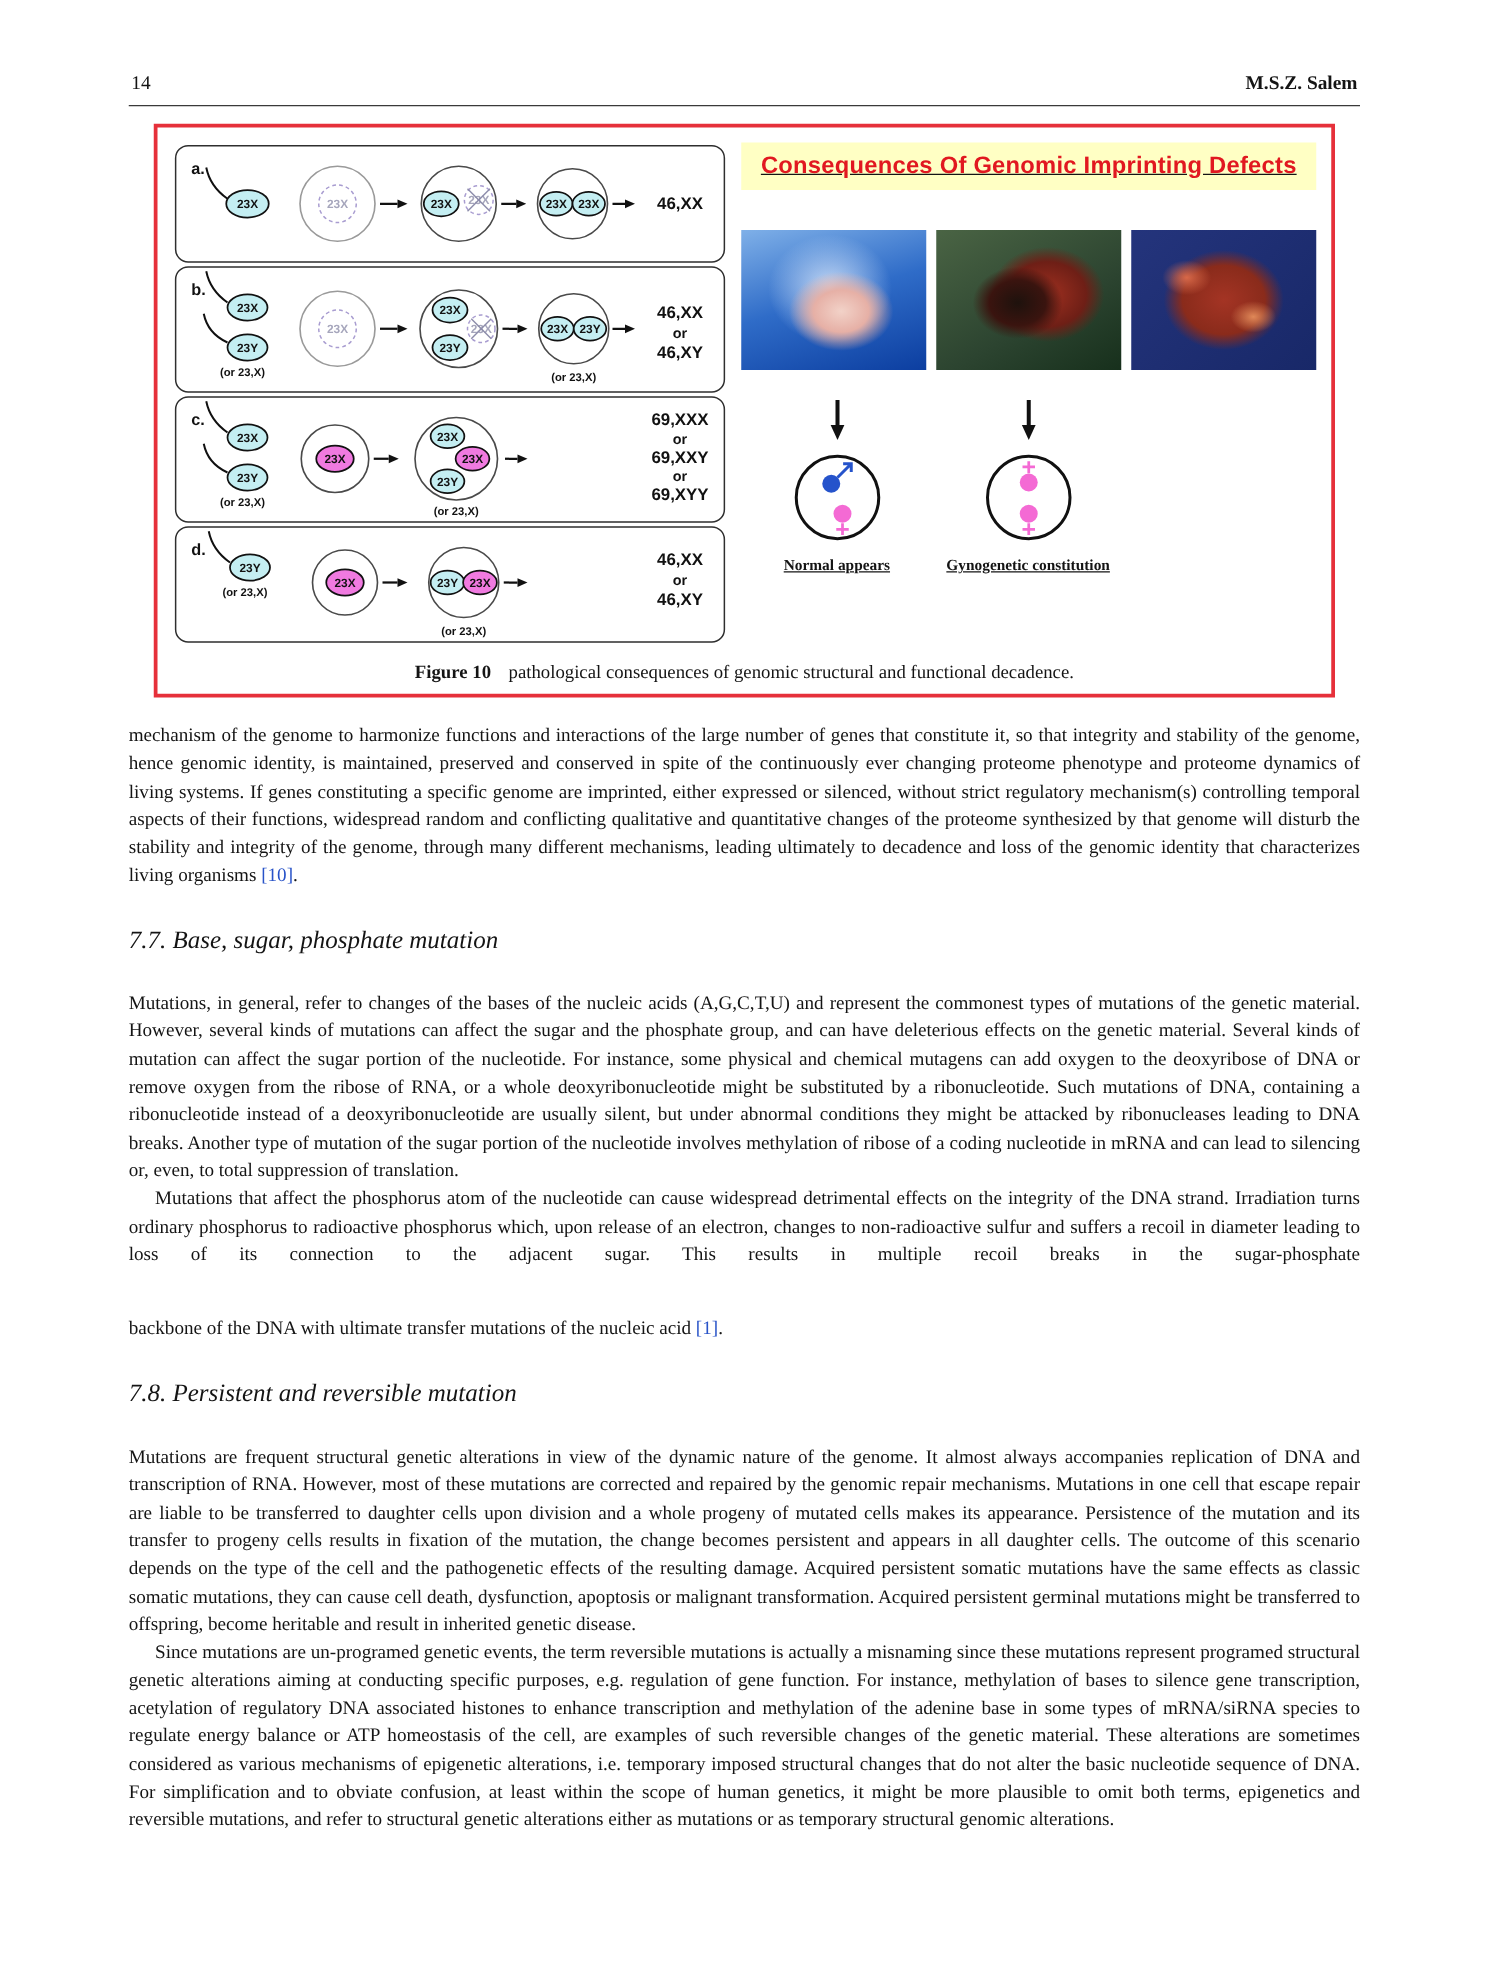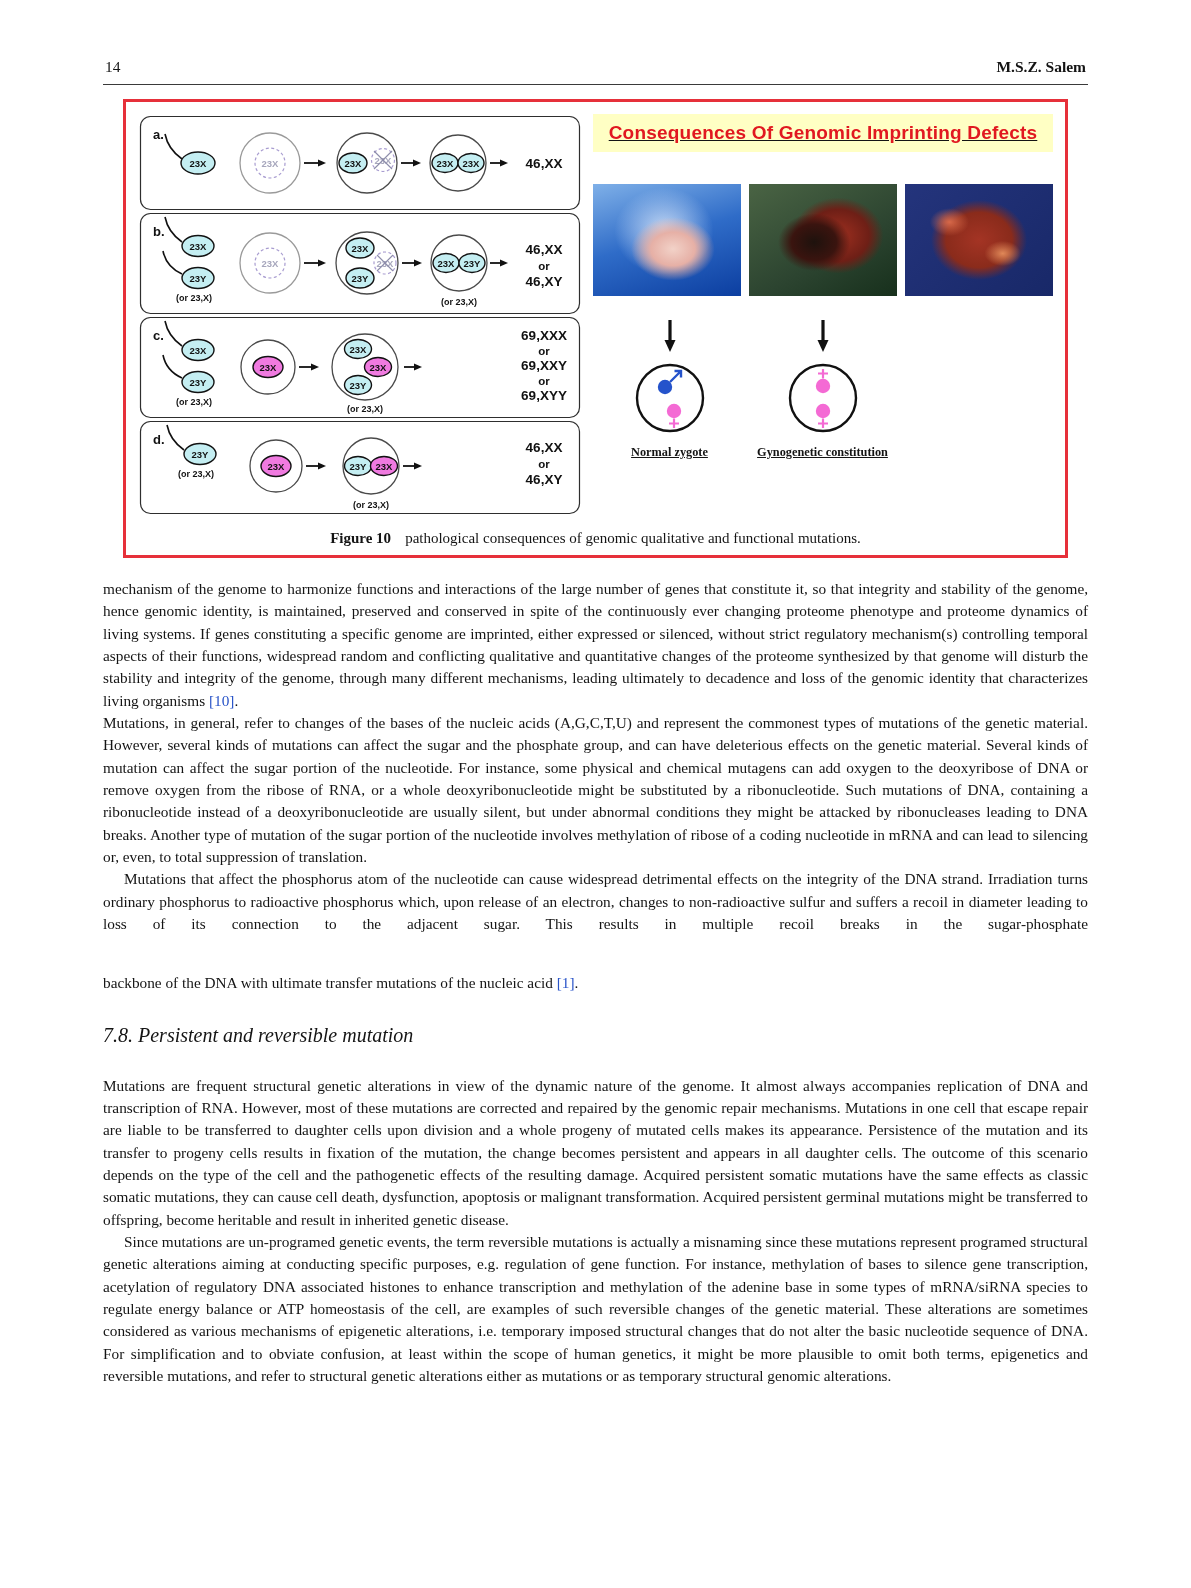--- a/index.html
+++ b/index.html
@@ -245,46 +245,47 @@
           <div class="zygote-col">
             <svg width="124" height="124" viewBox="0 0 124 124">
               <line x1="62" y1="2" x2="62" y2="24" stroke="#111" stroke-width="3.2"></line>
               <polygon points="56.5,22 67.5,22 62,34" fill="#111"></polygon>
               <circle cx="62" cy="80" r="33" fill="#fff" stroke="#111" stroke-width="2.4"></circle>
               <circle cx="57" cy="69" r="7.2" fill="#2553cb"></circle>
               <path d="M62,64 L73,53 M66.5,53 L73,53 L73,59.5" stroke="#2553cb" stroke-width="2.4" fill="none"></path>
               <circle cx="66" cy="93" r="7.2" fill="#f46ad4"></circle>
               <path d="M66,100.5 L66,110 M61,105.5 L71,105.5" stroke="#f46ad4" stroke-width="2.2" fill="none"></path>
             </svg>
-            <div class="zygote-label">Normal zygote</div>
+            <div class="zygote-label">Normal appears</div>
           </div>
           <div class="zygote-col">
             <svg width="124" height="124" viewBox="0 0 124 124">
               <line x1="62" y1="2" x2="62" y2="24" stroke="#111" stroke-width="3.2"></line>
               <polygon points="56.5,22 67.5,22 62,34" fill="#111"></polygon>
               <circle cx="62" cy="80" r="33" fill="#fff" stroke="#111" stroke-width="2.4"></circle>
               <circle cx="62" cy="68" r="7.2" fill="#f46ad4"></circle>
               <path d="M62,60.5 L62,51 M57,55.5 L67,55.5" stroke="#f46ad4" stroke-width="2.2" fill="none"></path>
               <circle cx="62" cy="93" r="7.2" fill="#f46ad4"></circle>
               <path d="M62,100.5 L62,110 M57,105.5 L67,105.5" stroke="#f46ad4" stroke-width="2.2" fill="none"></path>
             </svg>
             <div class="zygote-label">Gynogenetic constitution</div>
           </div>
         </div>
       </div>
     </div>
 
     <div class="fig-caption">
-      <span class="cap-label">Figure 10</span><span>pathological consequences of genomic qualitative and functional mutations.</span>
+      <span class="cap-label">Figure 10</span><span>pathological consequences of genomic structural and functional decadence.</span>
     </div>
   </div>
 
   <div class="columns">
     <div class="col">
       <p><span>mechanism of the genome to harmonize functions and interactions of the large number of genes that constitute it, so that integrity and stability of the genome, hence genomic identity, is maintained, preserved and conserved in spite of the continuously ever changing proteome phenotype and proteome dynamics of living systems. If genes constituting a specific genome are imprinted, either expressed or silenced, without strict regulatory mechanism(s) controlling temporal aspects of their functions, widespread random and conflicting qualitative and quantitative changes of the proteome synthesized by that genome will disturb the stability and integrity of the genome, through many different mechanisms, leading ultimately to decadence and loss of the genomic identity that characterizes living organisms </span><span class="cite">[10]</span><span>.</span></p>
+      <h3>7.7. Base, sugar, phosphate mutation</h3>
       <p><span>Mutations, in general, refer to changes of the bases of the nucleic acids (A,G,C,T,U) and represent the commonest types of mutations of the genetic material. However, several kinds of mutations can affect the sugar and the phosphate group, and can have deleterious effects on the genetic material. Several kinds of mutation can affect the sugar portion of the nucleotide. For instance, some physical and chemical mutagens can add oxygen to the deoxyribose of DNA or remove oxygen from the ribose of RNA, or a whole deoxyribonucleotide might be substituted by a ribonucleotide. Such mutations of DNA, containing a ribonucleotide instead of a deoxyribonucleotide are usually silent, but under abnormal conditions they might be attacked by ribonucleases leading to DNA breaks. Another type of mutation of the sugar portion of the nucleotide involves methylation of ribose of a coding nucleotide in mRNA and can lead to silencing or, even, to total suppression of translation.</span></p>
       <p class="indent flush"><span>Mutations that affect the phosphorus atom of the nucleotide can cause widespread detrimental effects on the integrity of the DNA strand. Irradiation turns ordinary phosphorus to radioactive phosphorus which, upon release of an electron, changes to non-radioactive sulfur and suffers a recoil in diameter leading to loss of its connection to the adjacent sugar. This results in multiple recoil breaks in the sugar-phosphate</span></p>
     </div>
     <div class="col">
       <p><span>backbone of the DNA with ultimate transfer mutations of the nucleic acid </span><span class="cite">[1]</span><span>.</span></p>
       <h3>7.8. Persistent and reversible mutation</h3>
       <p><span>Mutations are frequent structural genetic alterations in view of the dynamic nature of the genome. It almost always accompanies replication of DNA and transcription of RNA. However, most of these mutations are corrected and repaired by the genomic repair mechanisms. Mutations in one cell that escape repair are liable to be transferred to daughter cells upon division and a whole progeny of mutated cells makes its appearance. Persistence of the mutation and its transfer to progeny cells results in fixation of the mutation, the change becomes persistent and appears in all daughter cells. The outcome of this scenario depends on the type of the cell and the pathogenetic effects of the resulting damage. Acquired persistent somatic mutations have the same effects as classic somatic mutations, they can cause cell death, dysfunction, apoptosis or malignant transformation. Acquired persistent germinal mutations might be transferred to offspring, become heritable and result in inherited genetic disease.</span></p>
       <p class="indent"><span>Since mutations are un-programed genetic events, the term reversible mutations is actually a misnaming since these mutations represent programed structural genetic alterations aiming at conducting specific purposes, e.g. regulation of gene function. For instance, methylation of bases to silence gene transcription, acetylation of regulatory DNA associated histones to enhance transcription and methylation of the adenine base in some types of mRNA/siRNA species to regulate energy balance or ATP homeostasis of the cell, are examples of such reversible changes of the genetic material. These alterations are sometimes considered as various mechanisms of epigenetic alterations, i.e. temporary imposed structural changes that do not alter the basic nucleotide sequence of DNA. For simplification and to obviate confusion, at least within the scope of human genetics, it might be more plausible to omit both terms, epigenetics and reversible mutations, and refer to structural genetic alterations either as mutations or as temporary structural genomic alterations.</span></p>
     </div>
   </div>

